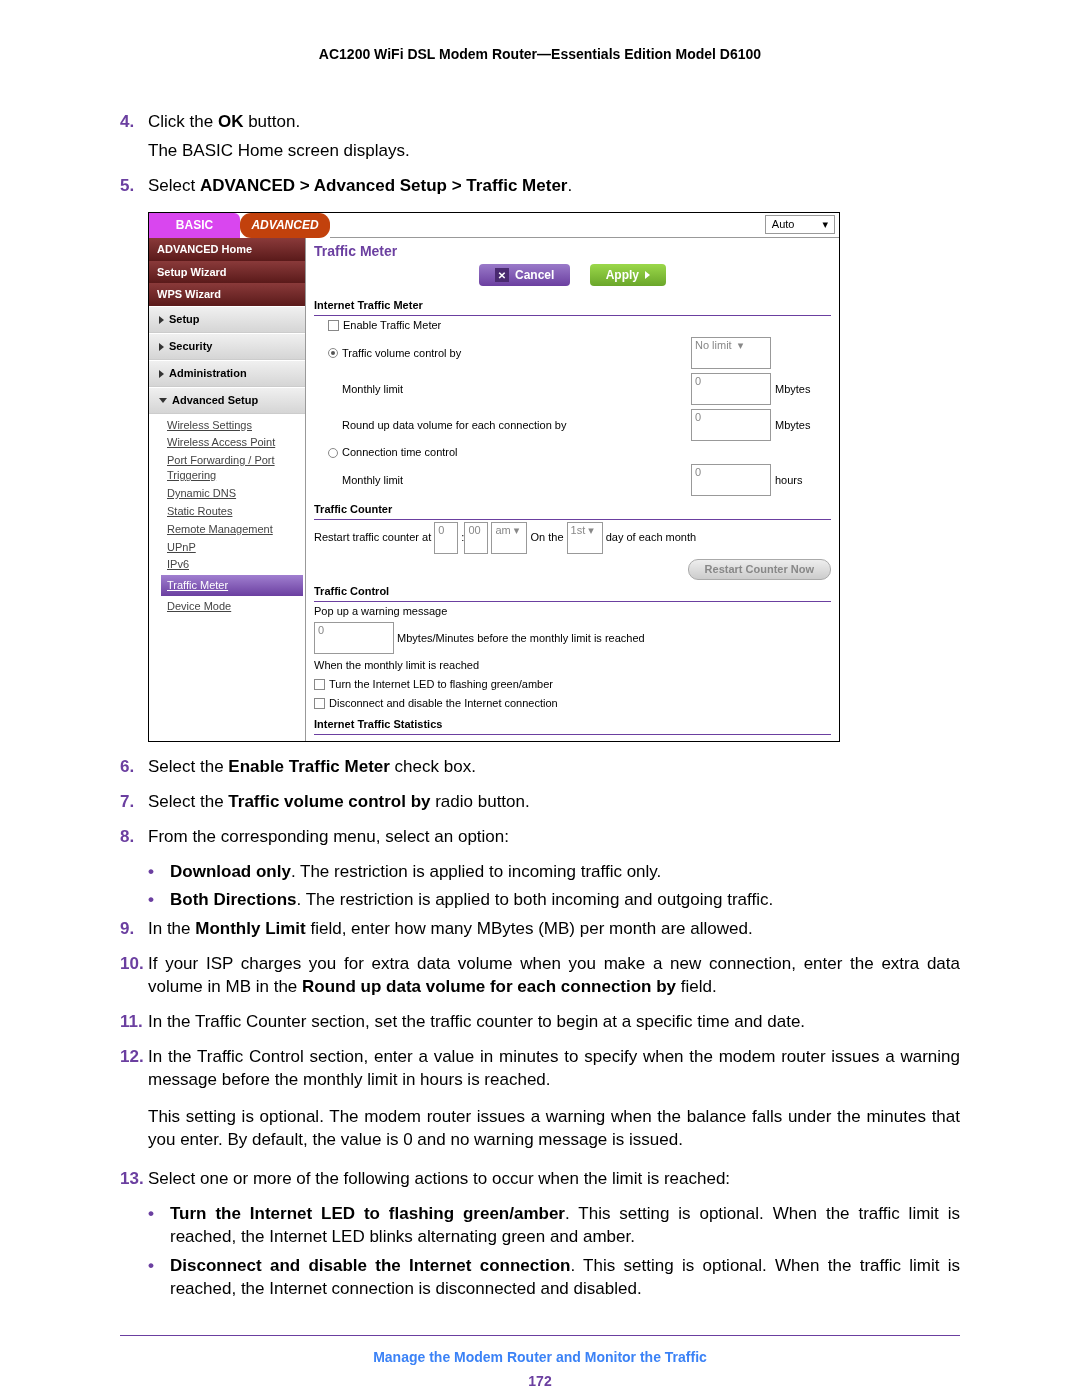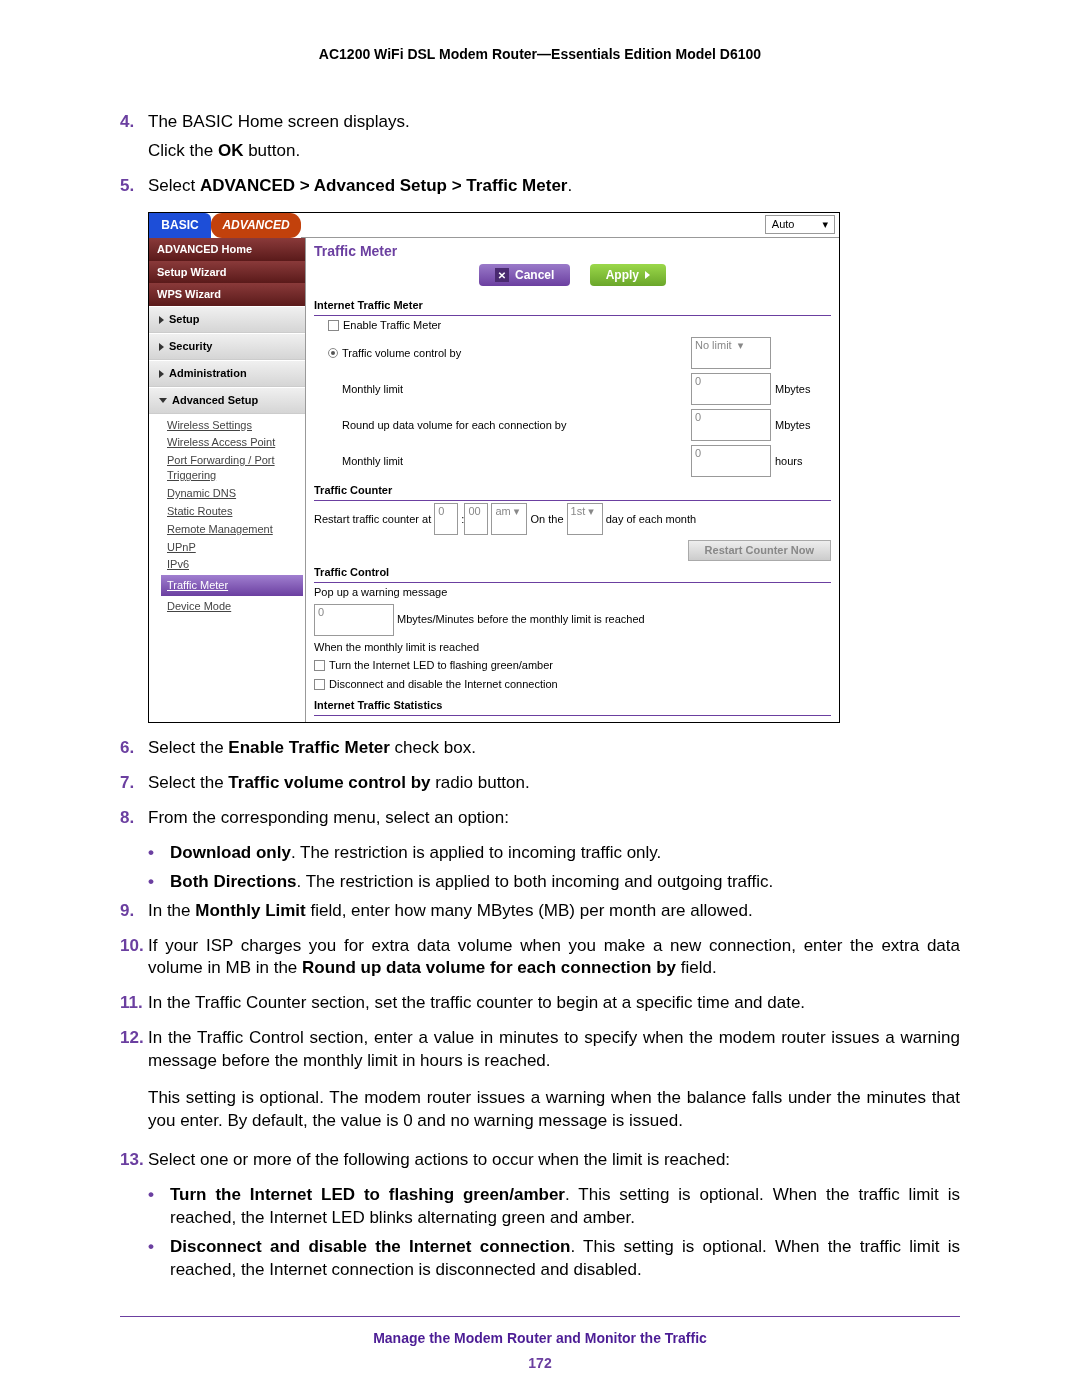--- a/index.html
+++ b/index.html
@@ -29,21 +29,21 @@
   b { font-weight: bold; }
   .screenshot {
     border: 1px solid #000;
     margin: 8px 0 14px 28px;
     width: 692px;
     font-size: 12px;
     background: #fff;
   }
   .ss-top { display: flex; align-items: stretch; height: 25px; }
   .ss-tab {
-    width: 62px; background: #1d4ed8; color: #fff; font-weight: bold;
+    width: 91px; background: #d946ef; color: #fff; font-weight: bold;
     display: flex; align-items: center; justify-content: center;
     border-top-right-radius: 6px;
   }
   .ss-tab.active {
     background: #c2410c; width: 90px; font-style: italic; border-radius: 11px;
   }
   .ss-tab-bar-fill { flex: 1; border-bottom: 1px solid #999; background:#fff; display:flex; align-items:center; justify-content:flex-end; padding-right:4px;}
   .ss-auto { border:1px solid #999; font-size:11px; padding:1px 6px; display:inline-flex; align-items:center; gap:28px; background:#fff;}
   .ss-body { display: flex; }
   .ss-sidebar { width: 156px; background: #fff; }
@@ -85,37 +85,37 @@
   .faux-input.w30 { width:24px; }
   .faux-input.w40 { width:36px; }
   .unit { width:50px; text-align:left; padding-left:4px;}
   .cb { display:inline-block; width:11px; height:11px; border:1px solid #888; margin-right:4px; vertical-align:middle; background:#fff;}
   .rb { display:inline-block; width:10px; height:10px; border:1px solid #888; border-radius:50%; margin-right:4px; vertical-align:middle; background:#fff;}
   .rb.sel::after { content:""; display:block; width:4px; height:4px; background:#555; border-radius:50%; margin:2px auto;}
   .right-col { display:flex; align-items:center; width:140px; justify-content:flex-start;}
   .restart-btn {
     float:right; margin-top:3px;
     background: linear-gradient(#eee, #ccc); border:1px solid #aaa;
-    color:#888; font-weight:bold; font-size:11px; padding:2px 16px; border-radius:0;
+    color:#888; font-weight:bold; font-size:11px; padding:2px 16px; border-radius:10px;
   }
   .clearfix::after { content:""; display:block; clear:both; }
   hr.footer-rule { border:none; border-top:1px solid #6b3fa0; margin-top:34px; }
-  .footer-title { text-align:center; color:#4c1d95; font-weight:bold; font-size:14px; margin-top:12px;}
+  .footer-title { text-align:center; color:#3b82f6; font-weight:bold; font-size:14px; margin-top:12px;}
   .footer-page { text-align:center; color:#6b3fa0; font-weight:bold; font-size:14px; margin-top:6px;}
 </style>
 </head>
 <body>
 
 <div class="doc-header">AC1200 WiFi DSL Modem Router—Essentials Edition Model D6100</div>
 
 <div class="step-row">
   <div class="step-num">4.</div>
   <div class="step-body">
+    <p><span>Click the </span><b>OK</b><span> button.</span></p>
     <p>The BASIC Home screen displays.</p>
-    <p><span>Click the </span><b>OK</b><span> button.</span></p>
   </div>
 </div>
 
 <div class="step-row">
   <div class="step-num">5.</div>
   <div class="step-body">
     <p><span>Select </span><b>ADVANCED &gt; Advanced Setup &gt; Traffic Meter</b><span>.</span></p>
   </div>
 </div>
 
@@ -184,20 +184,24 @@
             <span class="unit">Mbytes</span>
           </span>
       </div>
       <div class="form-row" style="padding-left:28px;">
           <span class="lbl">Round up data volume for each connection by</span>
         <span class="right-col">
             <span class="faux-input w80">0</span>
             <span class="unit">Mbytes</span>
           </span>
       </div>
+      <div class="form-row">
+          <span class="rb"></span>
+          <span class="lbl">Connection time control</span>
+        </div>
       <div class="form-row" style="padding-left:28px;">
           <span class="lbl">Monthly limit</span>
         <span class="right-col">
             <span class="faux-input w80">0</span>
             <span class="unit">hours</span>
           </span>
       </div>
 
       <div class="subhead">Traffic Counter</div>
       <div class="form-row" style="padding-left:0;">

